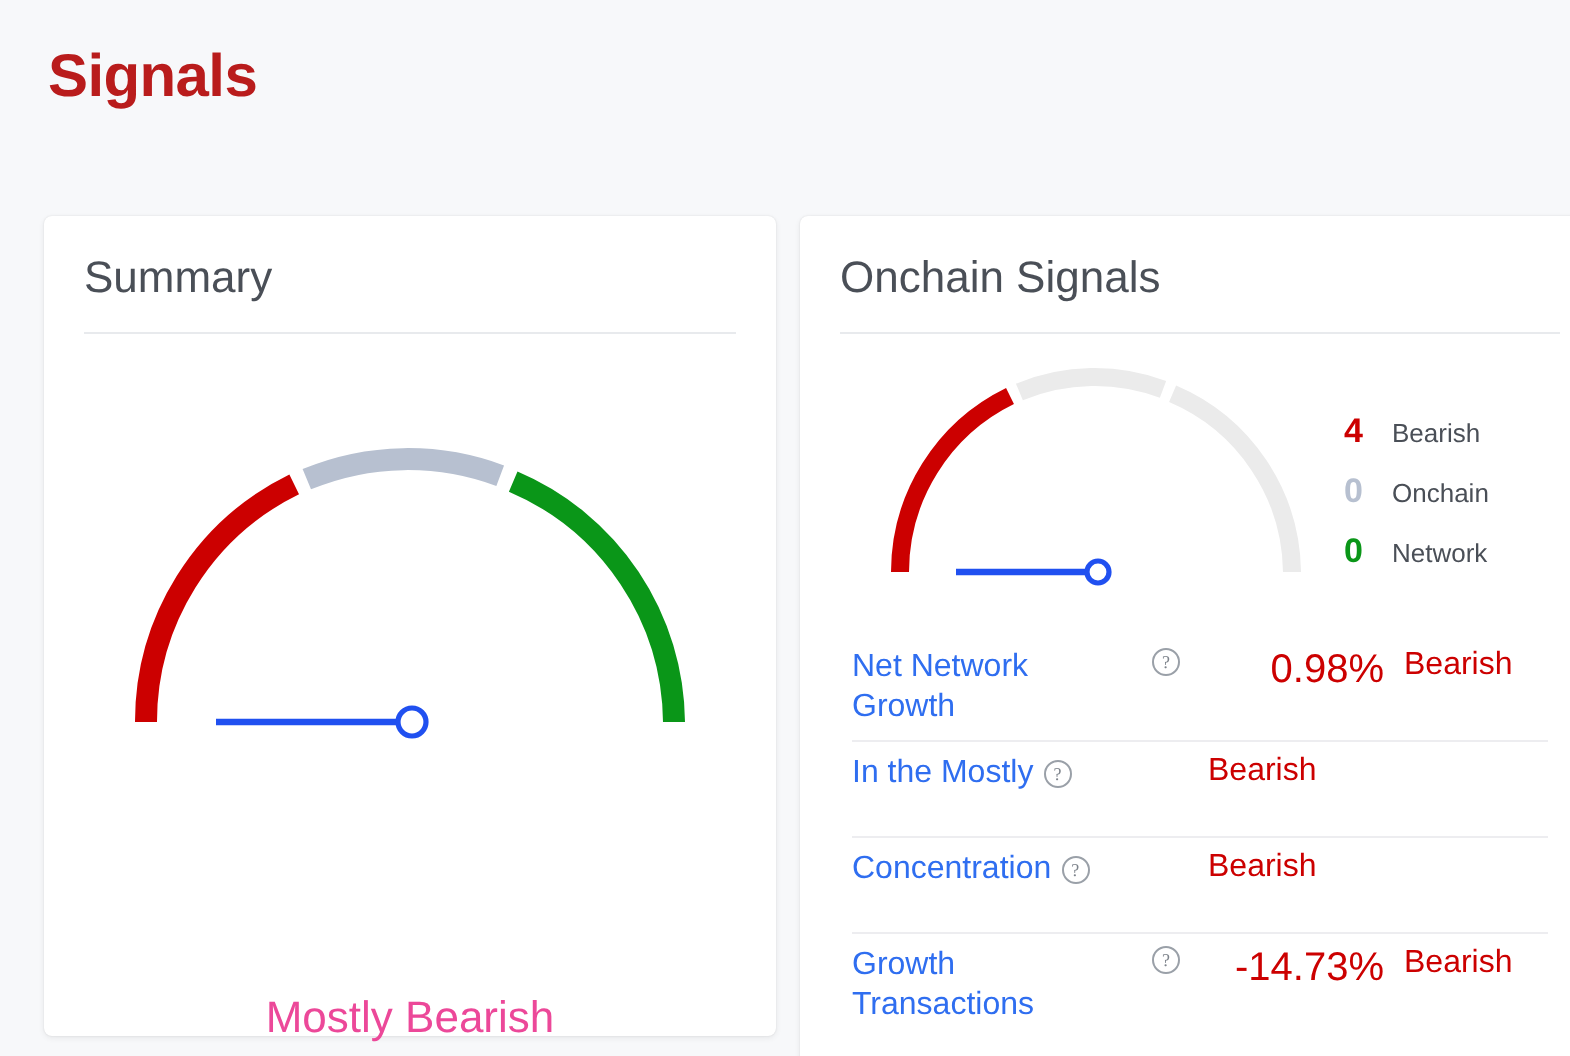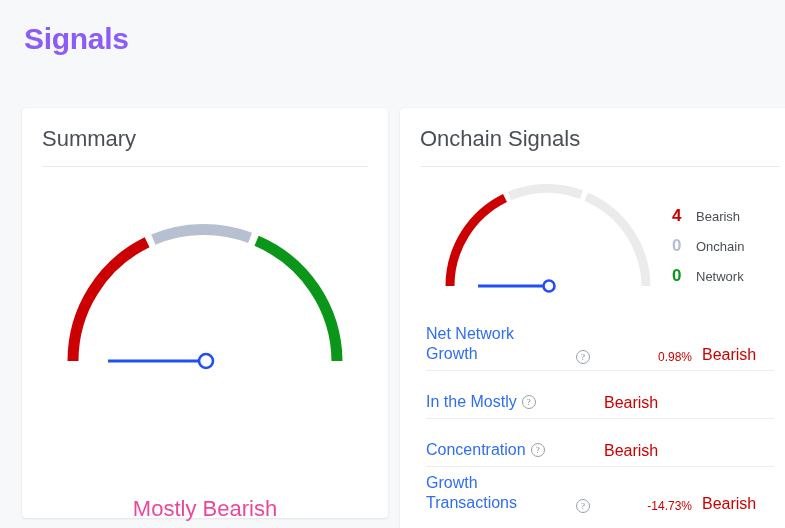--- a/index.html
+++ b/index.html
@@ -9,21 +9,21 @@
     background: #f7f8fa;
     font-family: "Liberation Sans", sans-serif;
   }
   .page { position: relative; width: 785px; height: 528px; }
 
   .page-title {
     position: absolute;
     left: 24px; top: 22px;
     font-size: 30px;
     font-weight: bold;
-    color: #8b5cf6;
+    color: #b91c1c;
     letter-spacing: -0.3px;
   }
 
   .card {
     position: absolute;
     background: #ffffff;
     border-radius: 4px;
     box-shadow: 0 1px 3px rgba(0,0,0,0.07), 0 0 1px rgba(0,0,0,0.10);
   }
   #summary-card { left: 22px; top: 108px; width: 366px; height: 410px; }
@@ -69,21 +69,21 @@
   }
   .legend-num {
     font-size: 17px; font-weight: bold; width: 18px;
     text-align: left;
   }
   .legend-txt { font-size: 13px; color: #4a4f57; margin-left: 6px; }
 
   
   .rows { position: absolute; left: 26px; top: 210px; width: 348px; }
   .srow {
-    display: flex; align-items: flex-end;
+    display: flex; align-items: flex-start;
     border-top: 1px solid #ededf0;
     min-height: 48px;
     padding: 6px 0;
   }
   .srow:first-child { border-top: none; }
   .srow-name {
     color: #2f6ef0;
     font-size: 16px;
     width: 136px;
     line-height: 20px;
@@ -92,21 +92,21 @@
   .qmark {
     display: inline-flex; align-items: center; justify-content: center;
     width: 14px; height: 14px; flex: 0 0 14px;
     border: 1px solid #9aa0a8; border-radius: 50%;
     color: #7d838b; font-size: 9px; line-height: 1;
     font-family: "Liberation Serif", serif;
   }
   .srow-help { width: 42px; display: flex; justify-content: center; }
   .srow-val {
     flex: 1; text-align: right;
-    color: #cc0000; font-size: 12px;
+    color: #cc0000; font-size: 20px;
     padding-right: 10px;
   }
   .srow-sig {
     width: 72px; text-align: left;
     color: #cc0000; font-size: 16px;
   }
 </style>
 </head>
 <body>
 

